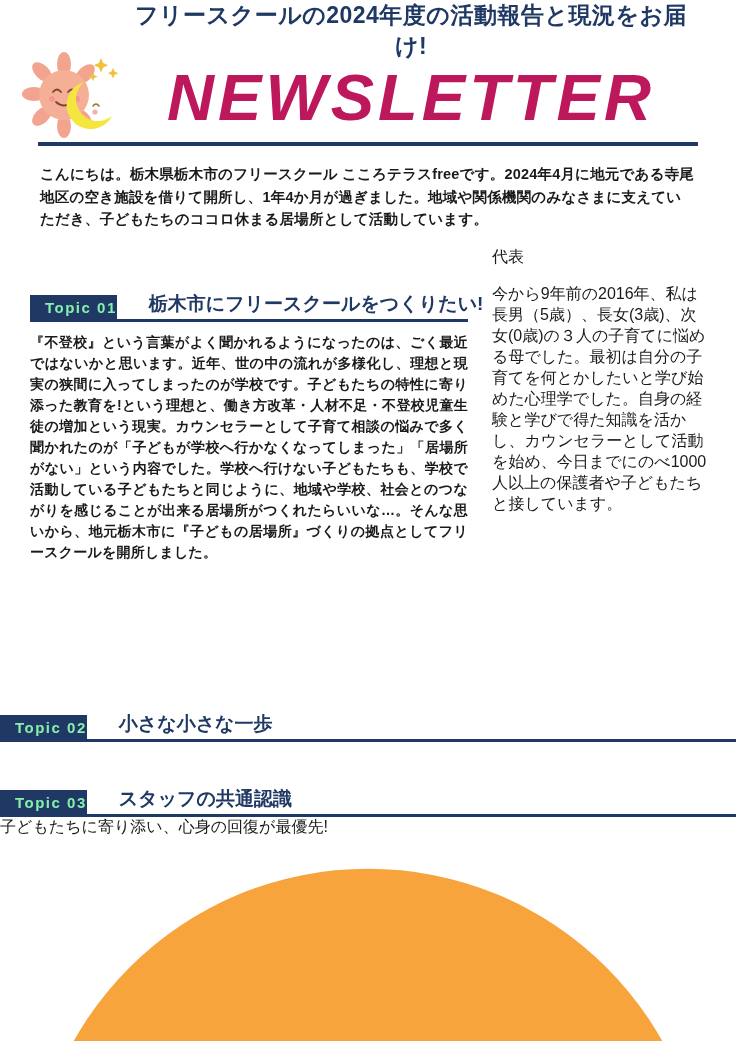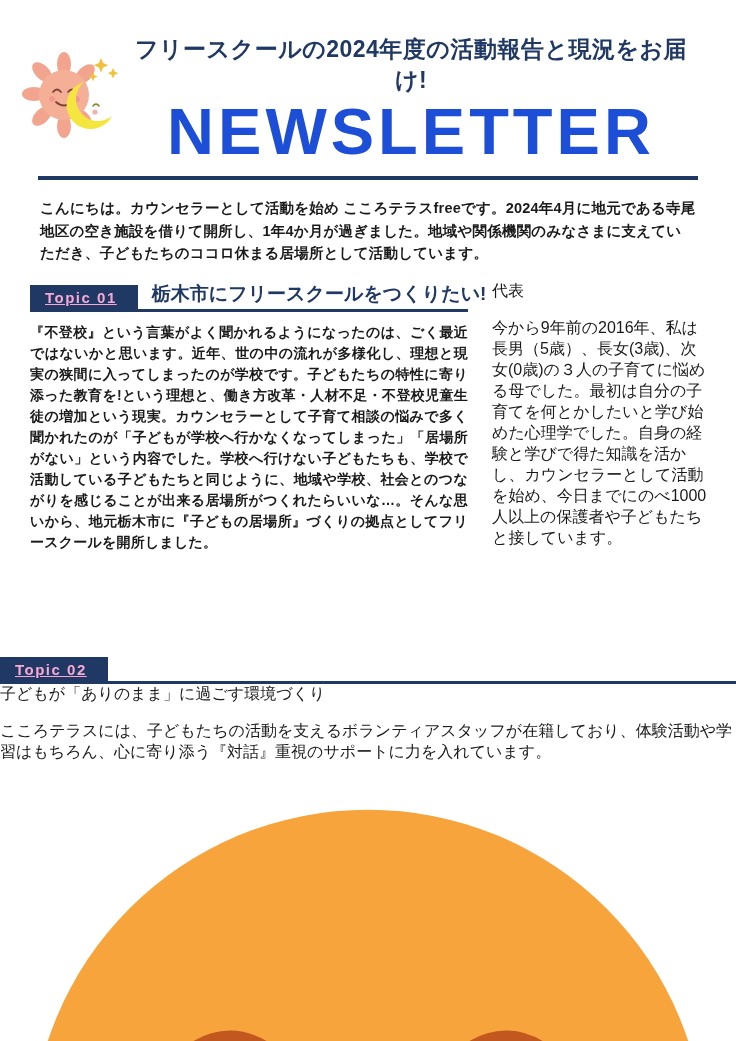--- a/index.html
+++ b/index.html
@@ -1,33 +1,33 @@
 <!DOCTYPE html>
 <html><head>
 <meta charset="utf-8">
 <style>
   html,body{margin:0;padding:0;background:#fff;}
   body{width:736px;height:1041px;overflow:hidden;
        font-family:"Liberation Sans","DejaVu Sans",sans-serif;color:#1a1a1a;}
   .page{position:relative;width:736px;height:1041px;background:#fff;}
 
   
-  .header{position:relative;padding-top:34px;}
+  .header{position:relative;}
   .logo{position:absolute;left:22px;top:50px;width:100px;height:92px;}
   .header-text{margin-left:128px;width:566px;text-align:center;}
   .tagline{color:#1f3864;font-size:23px;font-weight:700;letter-spacing:.5px;}
-  .brand{color:#1d4ed8;font-size:65px;font-weight:800;letter-spacing:4px;line-height:1.05;margin-top:2px;}
+  .brand{color:#be185d;font-size:65px;font-weight:800;letter-spacing:4px;line-height:1.05;margin-top:2px;font-style:italic;}
   .rule{height:4px;background:#1f3864;margin:10px 38px 0 38px;}
   .intro{margin:17px 40px 0 40px;font-size:14.5px;line-height:1.55;font-weight:600;letter-spacing:.2px;}
 
   
   .topic-head{display:flex;align-items:flex-end;border-bottom:3px solid #1f3864;}
-  .badge{background:#1f3864;color:#f9a8d4;font-size:15px;font-weight:600;
-         letter-spacing:1.5px;padding:4px 21px 3px 15px;white-space:nowrap;text-decoration:underline;}
-  .topic-title{color:#1f3864;font-weight:800;font-size:19px;padding:0 0 2px 14px;white-space:nowrap;}
+  .badge{background:#1f3864;color:#86efac;font-size:15px;font-weight:600;
+         letter-spacing:1.5px;padding:4px 0 3px 15px;white-space:nowrap;}
+  .topic-title{color:#1f3864;font-weight:800;font-size:19px;padding:0 0 2px 32px;white-space:nowrap;margin-top:44px;}
 
   
   .t1-row{display:flex;margin:16px 26px 0 30px;gap:24px;}
   .t1-left{width:438px;}
   .t1-body{font-size:14px;line-height:1.5;font-weight:700;letter-spacing:.2px;margin:10px 0 0 0;text-align:justify;}
   .t1-photos{display:flex;gap:14px;margin-top:10px;}
   .photo{border-radius:2px;}
   .photo-yard{width:206px;height:94px;
     background:linear-gradient(180deg,#7fb2e0 0%,#9cc2e2 26%,#cdbf9e 30%,#b9a77f 40%,#b8b2a4 46%,#aba globalization;}
   .photo-yard{background:linear-gradient(180deg,#7fb2e0 0%,#9cc2e2 26%,#cdbf9e 30%,#b9a77f 40%,#b8b2a4 46%,#a8a294 100%);}
@@ -102,21 +102,21 @@
         <path d="M71 22 l1.4 3.2 3.2 1.4 -3.2 1.4 -1.4 3.2 -1.4 -3.2 -3.2 -1.4 3.2 -1.4 Z"></path>
       </g>
     </svg>
     <div class="header-text">
       <div class="tagline">フリースクールの2024年度の活動報告と現況をお届け!</div>
       <div class="brand">NEWSLETTER</div>
     </div>
     <div class="rule"></div>
   </div>
 
-  <p class="intro">こんにちは。カウンセラーとして活動を始め こころテラスfreeです。2024年4月に地元である寺尾地区の空き施設を借りて開所し、1年4か月が過ぎました。地域や関係機関のみなさまに支えていただき、子どもたちのココロ休まる居場所として活動しています。</p>
+  <p class="intro">こんにちは。栃木県栃木市のフリースクール こころテラスfreeです。2024年4月に地元である寺尾地区の空き施設を借りて開所し、1年4か月が過ぎました。地域や関係機関のみなさまに支えていただき、子どもたちのココロ休まる居場所として活動しています。</p>
 
   <div class="t1-row">
     <div class="t1-left">
       <div class="topic-head">
         <span class="badge">Topic 01</span>
         <span class="topic-title">栃木市にフリースクールをつくりたい!</span>
       </div>
       <p class="t1-body">『不登校』という言葉がよく聞かれるようになったのは、ごく最近ではないかと思います。近年、世の中の流れが多様化し、理想と現実の狭間に入ってしまったのが学校です。子どもたちの特性に寄り添った教育を!という理想と、働き方改革・人材不足・不登校児童生徒の増加という現実。カウンセラーとして子育て相談の悩みで多く聞かれたのが「子どもが学校へ行かなくなってしまった」「居場所がない」という内容でした。学校へ行けない子どもたちも、学校で活動している子どもたちと同じように、地域や学校、社会とのつながりを感じることが出来る居場所がつくれたらいいな…。そんな思いから、地元栃木市に『子どもの居場所』づくりの拠点としてフリースクールを開所しました。</p>
       <div class="t1-photos">
         <div class="photo photo-yard"></div>
@@ -131,25 +131,29 @@
         </div>
       </div>
       <p class="bio">今から9年前の2016年、私は長男（5歳）、長女(3歳)、次女(0歳)の３人の子育てに悩める母でした。最初は自分の子育てを何とかしたいと学び始めた心理学でした。自身の経験と学びで得た知識を活かし、カウンセラーとして活動を始め、今日までにのべ1000人以上の保護者や子どもたちと接しています。</p>
     </div>
   </div>
 
   <div class="t23-row">
     <div class="t2-col">
       <div class="topic-head">
         <span class="badge">Topic 02</span>
+        <span class="topic-title">小さな小さな一歩</span>
       </div>
-      <div class="subhead">子どもが「ありのまま」に過ごす環境づくり</div>
     </div>
     <div class="t3-col">
-      <p class="t3-body">こころテラスには、子どもたちの活動を支えるボランティアスタッフが在籍しており、体験活動や学習はもちろん、心に寄り添う『対話』重視のサポートに力を入れています。</p>
+      <div class="topic-head">
+        <span class="badge">Topic 03</span>
+        <span class="topic-title">スタッフの共通認識</span>
+      </div>
+      <div class="subhead">子どもたちに寄り添い、心身の回復が最優先!</div>
       <div class="t3-photos">
         <div class="t3-photo t3-p1">
           <svg class="emoji" viewBox="0 0 24 24">
             <circle cx="12" cy="12" r="11" fill="#f7a43c"></circle>
             <path d="M5.5 10.5 q2 -3 4 0 M14.5 10.5 q2 -3 4 0 M8 15 q4 4 8 0" stroke="#c2571f" stroke-width="1.6" fill="none" stroke-linecap="round"></path>
           </svg>
         </div>
 
         <div class="t3-photo t3-p3"></div>
       </div>

